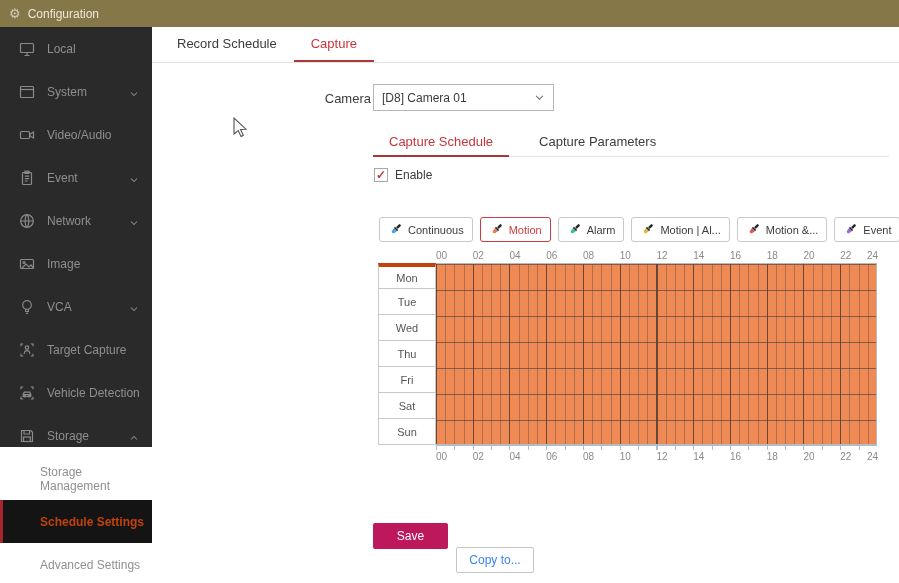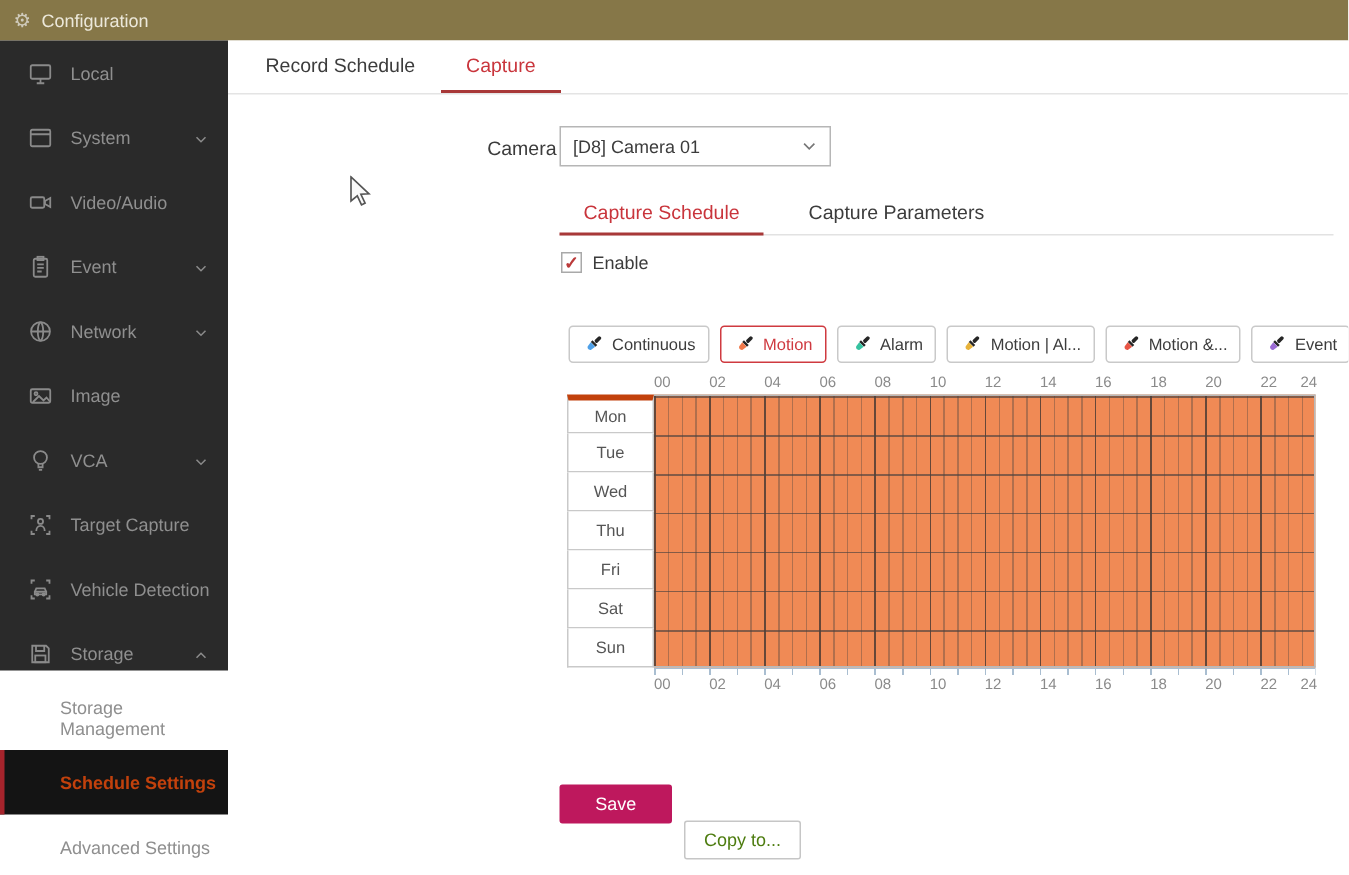--- a/index.html
+++ b/index.html
@@ -79,21 +79,21 @@
       #f08a55;}
   .ruler{margin-left:58px;width:441px;height:5px;border-top:1px solid #a9bed1;box-sizing:border-box;
          background:repeating-linear-gradient(90deg,#a9bed1 0 1px,transparent 1px 18.375px);}
   .hours.bottom{margin-top:1px;}
 
   
   .btn-save{position:absolute;left:221px;top:496px;width:75px;height:26px;background:#be185d;
             color:#fff;font-size:12px;border:none;border-radius:2px;cursor:pointer;
             font-family:"Liberation Sans",sans-serif;}
   .btn-copy{position:absolute;left:304px;top:520px;width:78px;height:26px;background:#fff;
-            color:#4d7c0f;font-size:12px;border:1px solid #c6c6c6;border-radius:2px;cursor:pointer;
+            color:#3b82f6;font-size:12px;border:1px solid #c6c6c6;border-radius:2px;cursor:pointer;
             font-family:"Liberation Sans",sans-serif;}
 
   .cursor{position:absolute;left:229px;top:117px;pointer-events:none;}
 </style>
 </head>
 <body>
 
 <div class="app">
 
   <div class="titlebar">

